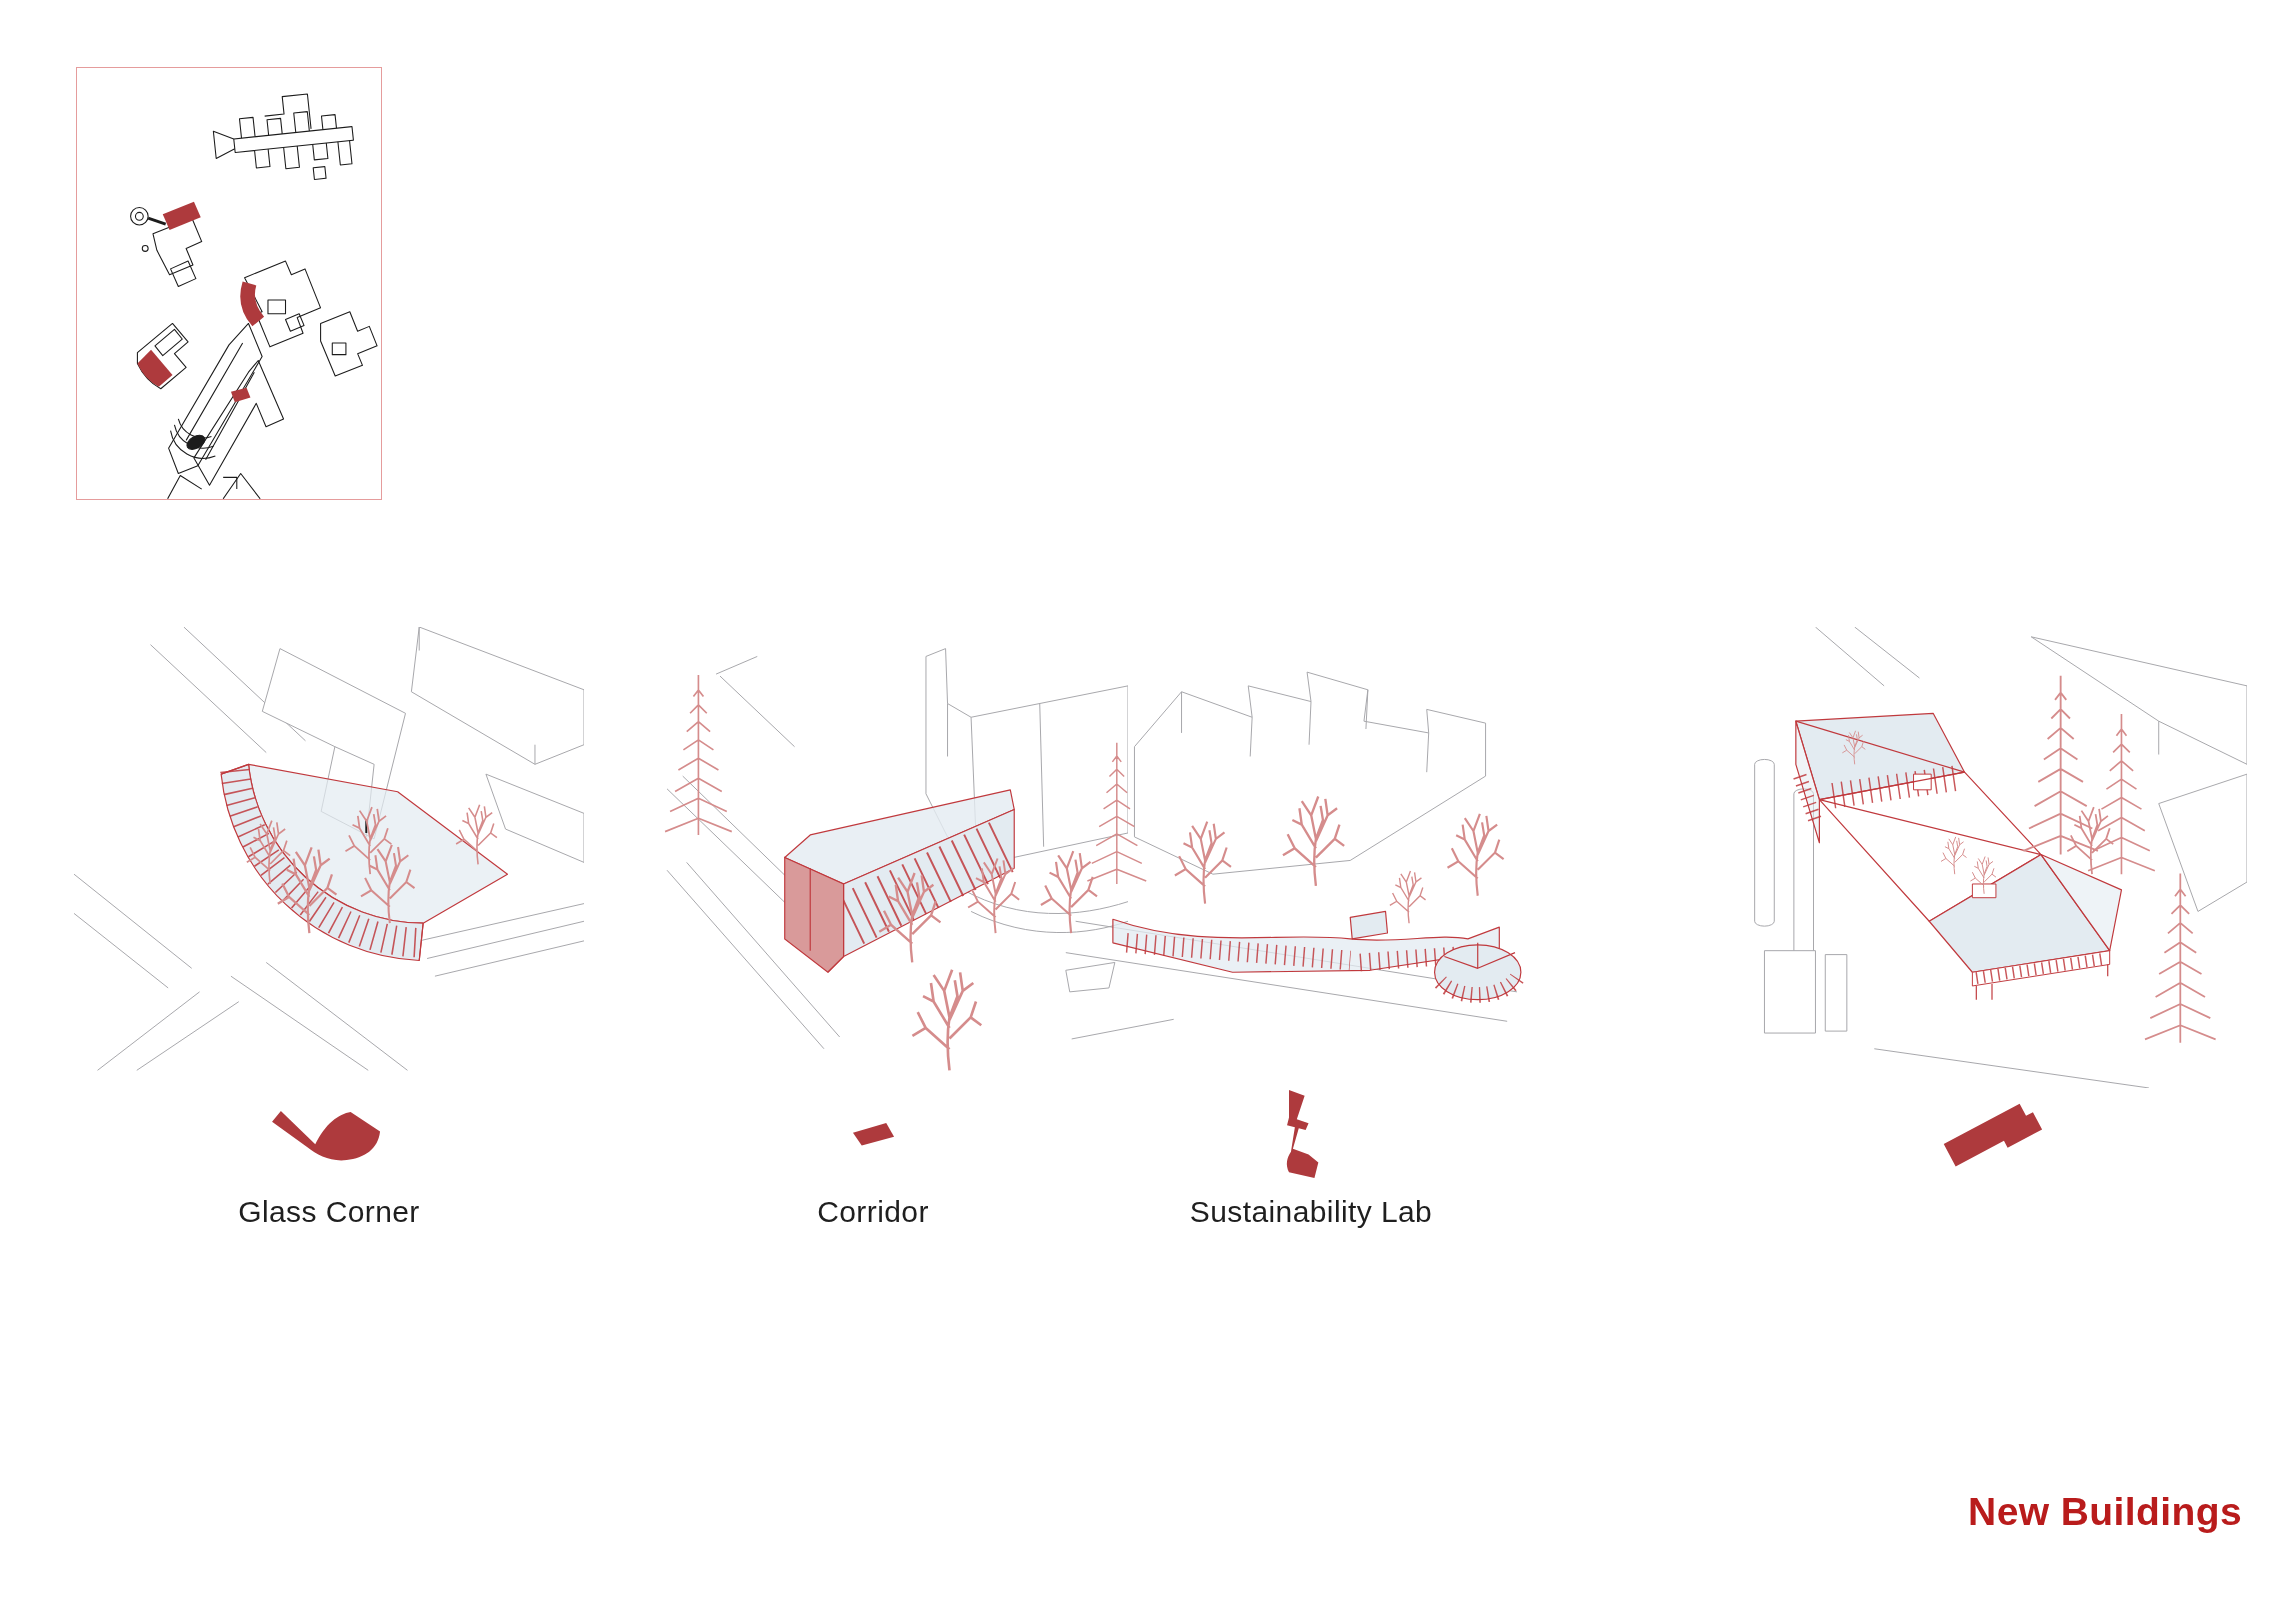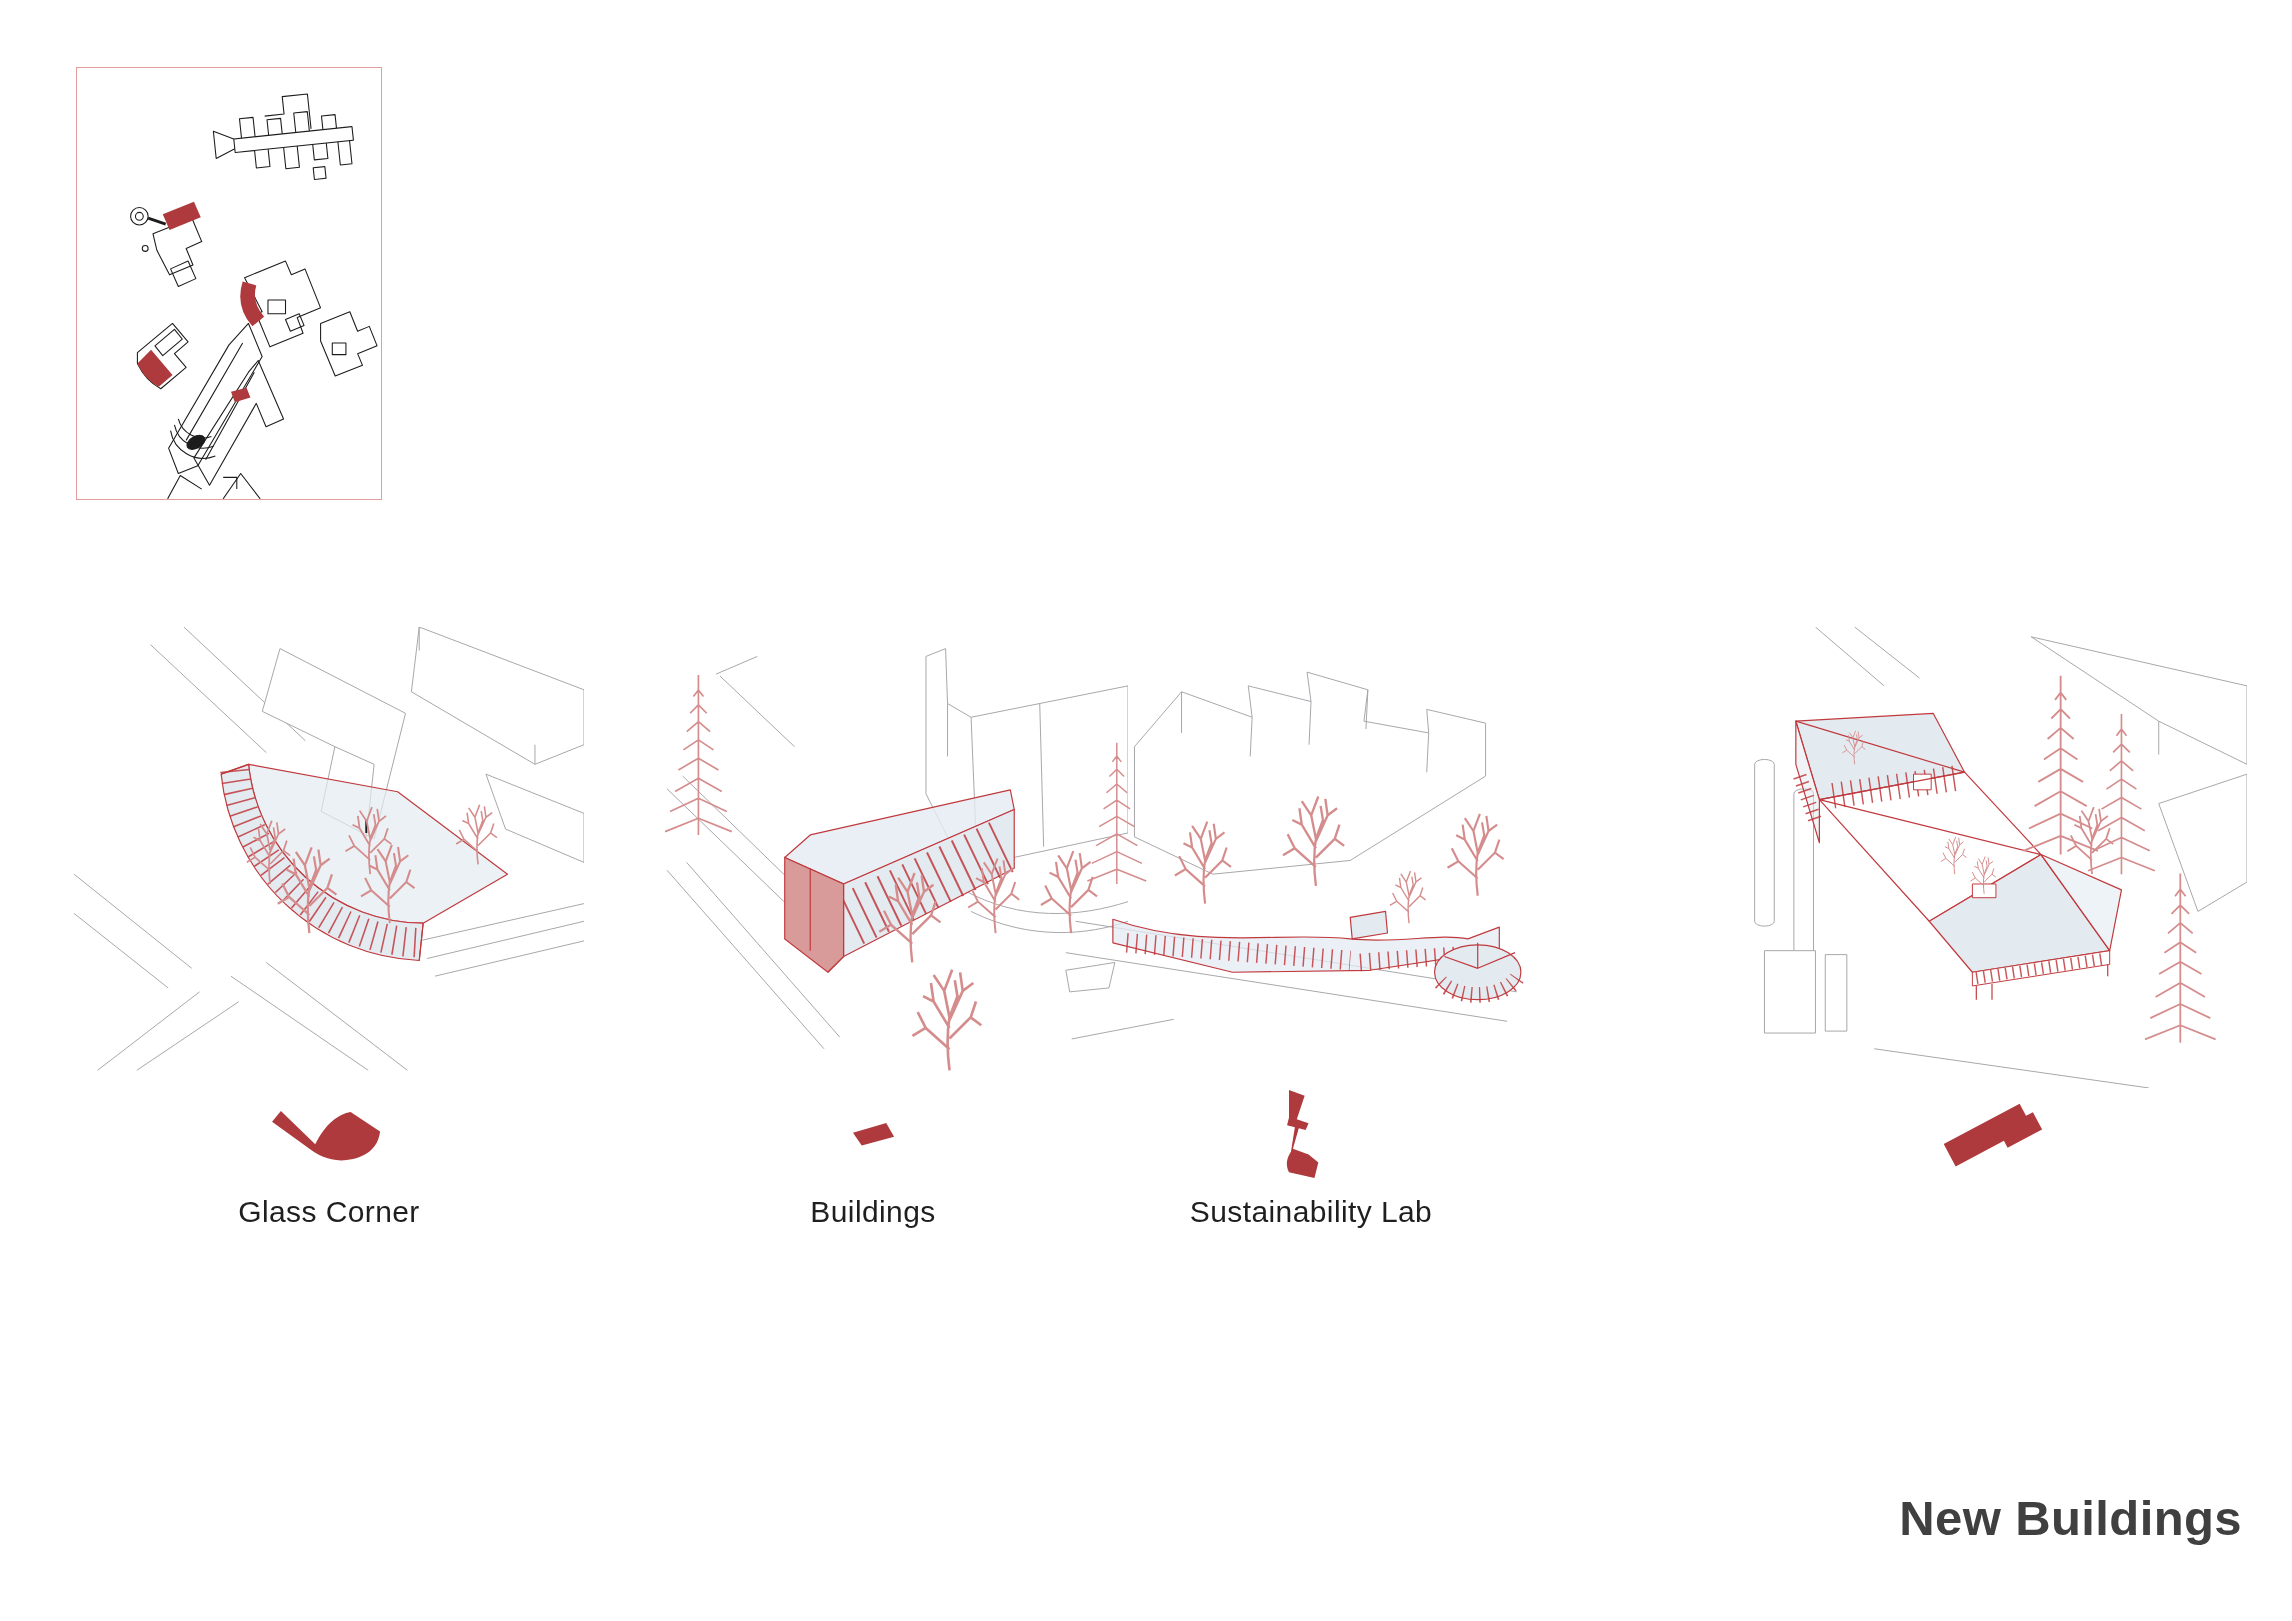--- a/index.html
+++ b/index.html
@@ -11,22 +11,22 @@
   .board{position:relative;width:2293px;height:1621px;background:var(--background);
          font-family:"Liberation Sans",sans-serif;overflow:hidden;text-decoration:underline;}
   .siteplan{position:absolute;left:76px;top:67px;width:306px;height:433px;
             border:1px solid var(--frame-pink);box-sizing:border-box;background:#fff;}
   .siteplan svg{display:block;width:100%;height:100%;}
   .panel{position:absolute;top:627px;width:510px;height:647px;}
   .panel .drawing{display:block;width:510px;height:461px;}
   .icon-wrap{height:93px;display:flex;align-items:center;justify-content:center;}
   .panel-label{margin-top:13.7px;text-align:center;font-size:30px;letter-spacing:0.4px;
                color:var(--text);}
-  .page-title{position:absolute;right:51px;top:1490px;font-size:49px;font-weight:600;
-              letter-spacing:0.4px;color:#404040;}
+  .page-title{position:absolute;right:51px;top:1490px;font-size:39px;font-weight:600;
+              letter-spacing:0.4px;color:#b91c1c;}
   
   .k{fill:none;stroke:var(--ink);stroke-width:1.1;stroke-linejoin:round;}
   .rf{fill:var(--red-solid);stroke:none;}
   .g{fill:none;stroke:var(--gray-line);stroke-width:1;stroke-linejoin:round;}
   .gf{fill:#ffffff;stroke:var(--gray-line);stroke-width:1;stroke-linejoin:round;}
   .r{fill:none;stroke:var(--red-line);stroke-width:1.2;stroke-linejoin:round;}
   .rg{fill:var(--glass);stroke:var(--red-line);stroke-width:1.2;stroke-linejoin:round;}
   .rs{fill:var(--red-soft);stroke:var(--red-line);stroke-width:1.2;}
   .mull{fill:none;stroke:var(--red-line);stroke-dasharray:1.6 9;opacity:.85;}
   .icon{fill:var(--red-solid);}
@@ -166,21 +166,21 @@
           <use href="#tree-d" transform="translate(385 312) scale(2.0)"></use>
           <use href="#tree-d" transform="translate(338 452) scale(2.7)"></use>
           <use href="#tree-d" transform="translate(462 312) scale(2.2)"></use>
         </g>
       </svg>
       <div class="icon-wrap">
         <svg width="45" height="26.5" viewBox="0 0 46 27">
           <path class="icon" d="M2 12 L36 2 L44 16 L11 25 Z"></path>
         </svg>
       </div>
-      <div class="panel-label">Buildings</div>
+      <div class="panel-label">Corridor</div>
     </div>
 
     <div class="panel" style="left:1056px">
       <svg class="drawing" viewBox="0 0 520 470">
         <g>
           <path class="gf" d="M80 122 L128 66 L200 92 L196 60 L260 76 L256 46 L318 64 L314 96 L380 108 L378 84 L438 98 L438 152 L300 238 L160 252 L80 214 Z"></path>
           <path class="g" d="M200 92 L198 132 M260 76 L258 120 M318 64 L316 104 M380 108 L378 148 M128 66 L128 108"></path>
           <g class="g">
             <path d="M20 300 L470 372 M10 332 L460 402 M16 420 L120 400"></path>
             <path d="M10 350 L60 342 L54 368 L14 372 Z"></path>

